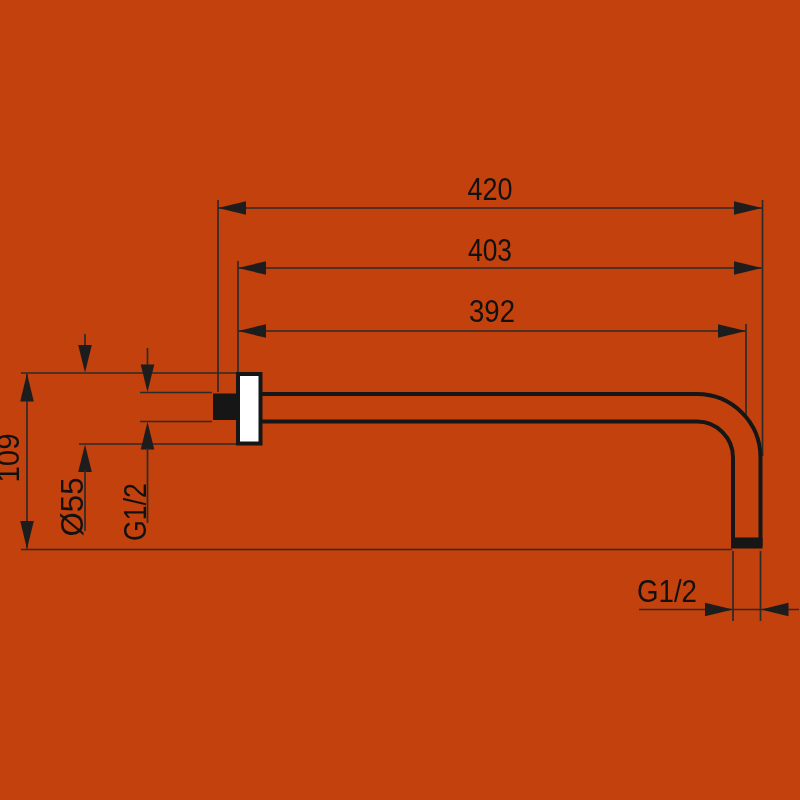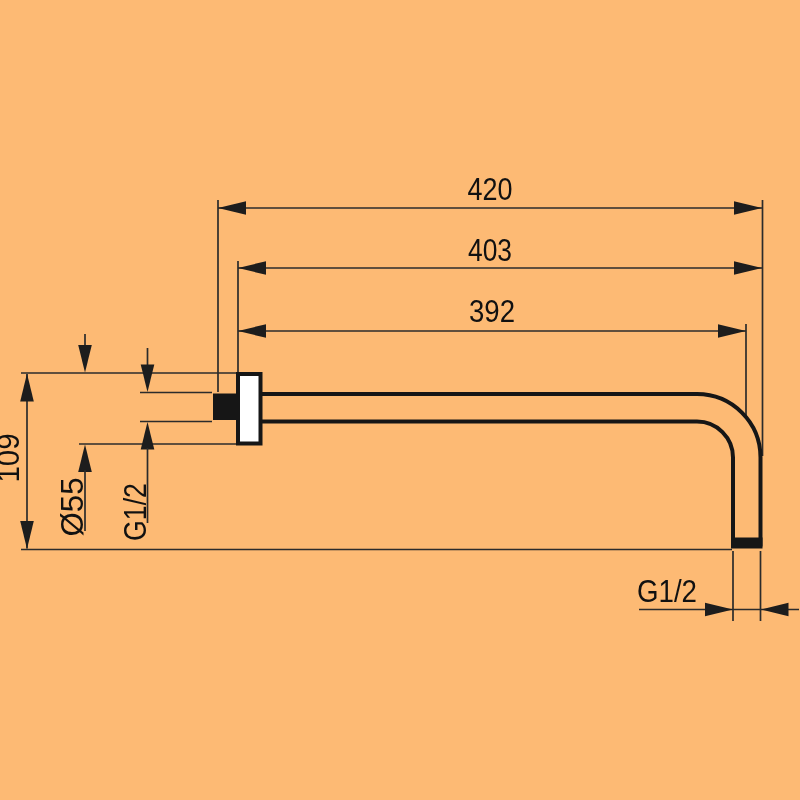--- a/index.html
+++ b/index.html
@@ -7,21 +7,21 @@
     padding: 0;
     width: 800px;
     height: 800px;
     background: #ffffff;
     font-family: "Liberation Sans", sans-serif;
   }
   .stage {
     position: relative;
     width: 800px;
     height: 800px;
-    background: #fdba74;
+    background: #c2410c;
     overflow: hidden;
   }
   svg { display: block; }
   .thin {
     stroke: #2b2b2b;
     stroke-width: 1.7;
     fill: none;
   }
   .thick {
     stroke: #161616;

